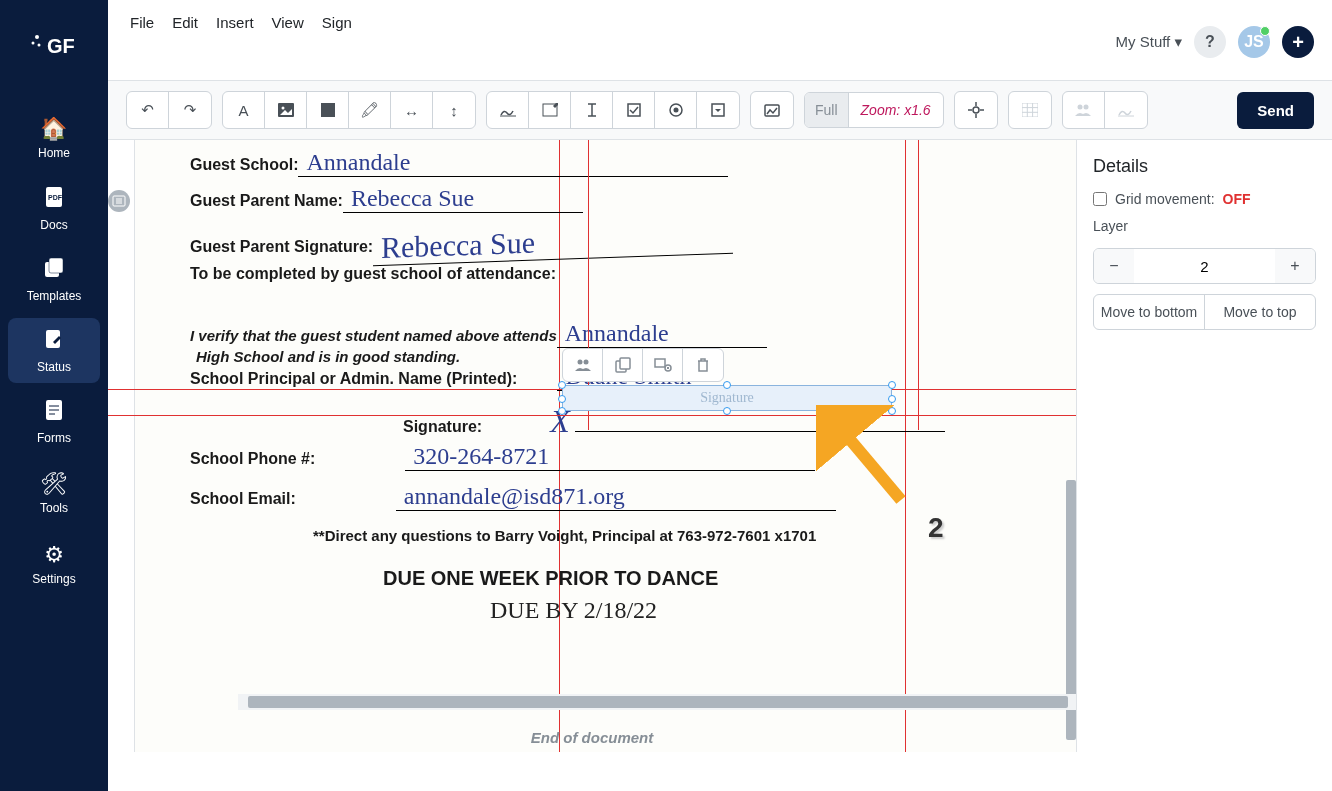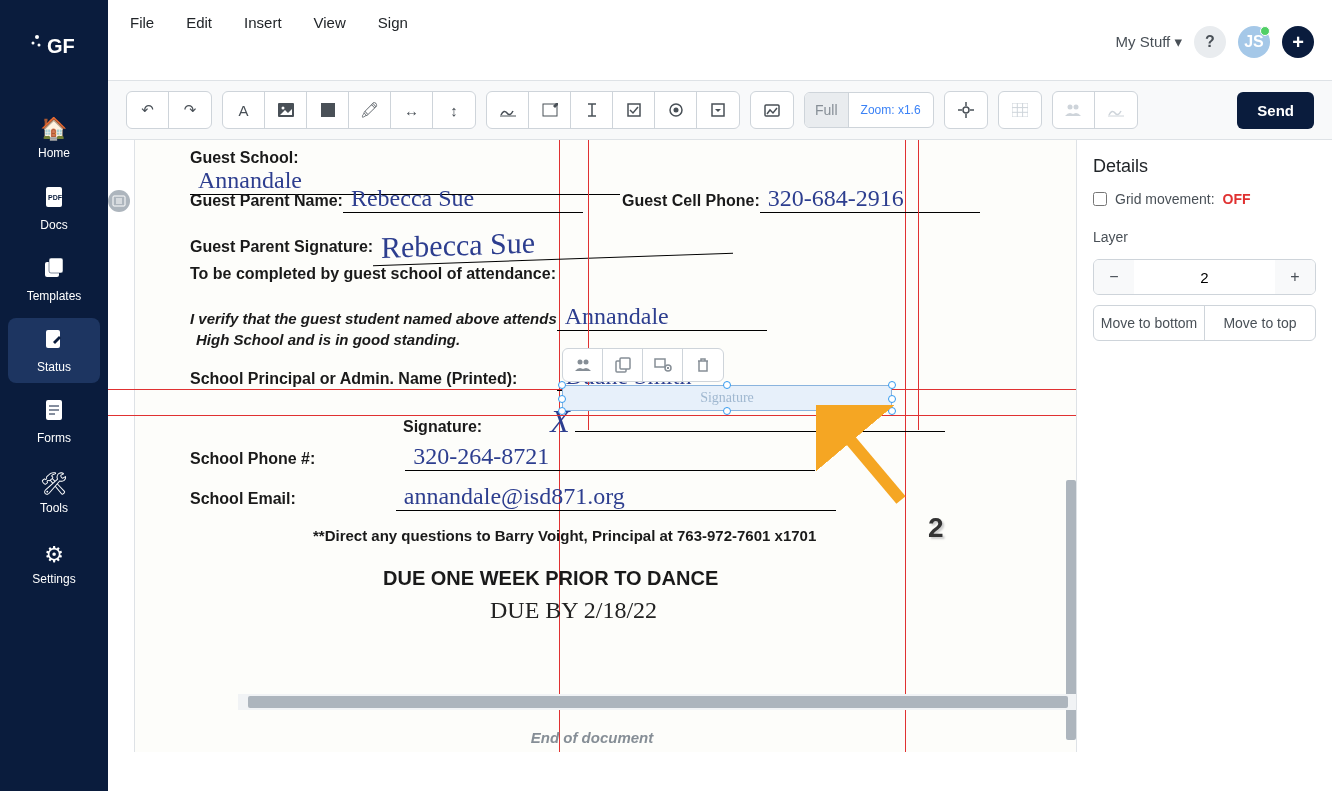--- a/index.html
+++ b/index.html
@@ -11,37 +11,37 @@
 .nav-item.active { background: #1d3561; }
 .nav-icon { font-size: 22px; margin-bottom: 4px; }
 .nav-label { font-size: 12px; }
 
 .toggle-badge { position: absolute; left: 108px; top: 190px; width: 22px; height: 22px; background: #adb5bd; border-radius: 50%; display: flex; align-items: center; justify-content: center; color: #fff; font-size: 12px; z-index: 5; }
 
 .header { position: absolute; left: 108px; top: 0; right: 0; height: 80px; padding: 10px 18px 0 22px; background: #fff; }
 .title-row { display: flex; align-items: center; gap: 10px; }
 .doc-title { font-size: 22px; font-weight: 500; color: #212529; }
 .bolt { color: #fcc419; font-size: 20px; }
-.menu-row { display: flex; gap: 32px; margin-top: 4px; }
+.menu-row { display: flex; gap: 18px; margin-top: 4px; }
 .menu-item { font-size: 15px; color: #212529; cursor: pointer; }
 .header-right { position: absolute; right: 18px; top: 26px; display: flex; align-items: center; gap: 12px; }
 .my-stuff { font-size: 15px; color: #495057; cursor: pointer; }
 .circ-btn { width: 32px; height: 32px; border-radius: 50%; display: flex; align-items: center; justify-content: center; font-weight: bold; cursor: pointer; }
 .help { background: #e9ecef; color: #495057; }
 .avatar { background: #a5c8e8; color: #fff; position: relative; }
 .avatar::after { content:''; position:absolute; top:0; right:0; width:8px; height:8px; background:#51cf66; border-radius:50%; border:1px solid #fff; }
 .plus { background: #0a1c3d; color: #fff; font-size: 20px; }
 
 .toolbar { position: absolute; left: 108px; top: 80px; right: 0; height: 60px; background: #f8f9fa; border-top: 1px solid #dee2e6; border-bottom: 1px solid #dee2e6; display: flex; align-items: center; padding: 0 18px; gap: 10px; }
 .tool-group { display: flex; border: 1px solid #ced4da; border-radius: 6px; overflow: hidden; background: #fff; }
 .tool-btn { width: 42px; height: 36px; display: flex; align-items: center; justify-content: center; cursor: pointer; color: #495057; font-size: 15px; border-right: 1px solid #ced4da; }
 .tool-btn:last-child { border-right: none; }
 .zoom-group { border: 1px solid #ced4da; border-radius: 6px; overflow: hidden; background: #fff; display: flex; align-items:center; height:36px; }
 .zoom-full { padding: 17px 10px; background:#e9ecef; color:#868e96; height:100%; display:flex; align-items:center; font-size:14px; border-right: 1px solid #ced4da;}
-.zoom-val { padding: 0 12px; color:#3b82f6; font-size:12px; }
+.zoom-val { padding: 0 12px; color:#be185d; font-size:14px;font-style:italic; }
 .send-btn { background:#0a1c3d; color:#fff; border:none; border-radius:6px; padding: 10px 20px; font-size:15px; font-weight:600; cursor:pointer; margin-left:auto; }
 
 .canvas { position: absolute; left: 108px; top: 140px; width: 968px; height: 612px; background: #fff; overflow: hidden; }
 .doc-page { position: absolute; left: 26px; top: -10px; width: 1010px; height: 722px; background: #fdfdfa; border: 1px solid #dee2e6; }
 .margin-line { position:absolute; background:#e03131; }
 .margin-v1 { left: 424px; top:0; width:1px; height:100%; }
 .margin-v2 { left: 770px; top:0; width:1px; height:100%; }
 
 .form-row { position:absolute; display:flex; align-items:baseline; font-family: Arial; }
 .label-b { font-weight:bold; font-size:16px; color:#1a1a1a; }
@@ -63,21 +63,21 @@
 
 .hscroll { position:absolute; left:130px; bottom:42px; right:0; height:16px; background:#f1f3f5; }
 .hscroll-thumb { position:absolute; left:10px; top:2px; width:820px; height:12px; background:#adb5bd; border-radius:2px; }
 .end-txt { position:absolute; left:0; right:0; bottom:6px; text-align:center; font-size:15px; font-style:italic; font-weight:bold; color:#868e96; }
 
 .vscroll { position:absolute; right:0; top:0; width:12px; height:100%; }
 .vscroll-thumb { position:absolute; right:0; top:340px; width:10px; height:260px; background:#adb5bd; border-radius:2px; }
 
 .details { position:absolute; right:0; top:140px; width:256px; height:612px; background:#fff; border-left:1px solid #dee2e6; padding:16px; }
 .details h3 { font-size:18px; font-weight:500; color:#212529; margin-bottom:14px; }
-.grid-row { display:flex; align-items:center; gap:8px; font-size:14px; color:#495057; margin-bottom:22px; }
+.grid-row { display:flex; align-items:center; gap:8px; font-size:14px; color:#495057; margin-bottom:11px; }
 .grid-row input { width:14px; height:14px; }
 .off { color:#e03131; font-weight:600; }
 .layer-lbl { font-size:14px; color:#495057; margin-bottom:14px; }
 .layer-ctrl { display:flex; border:1px solid #ced4da; border-radius:6px; overflow:hidden; height:36px; margin-bottom:10px; }
 .layer-btn { width:40px; display:flex; align-items:center; justify-content:center; cursor:pointer; color:#495057; background:#f8f9fa; }
 .layer-val { flex:1; display:flex; align-items:center; justify-content:center; font-size:15px; }
 .move-btns { display:flex; border:1px solid #ced4da; border-radius:6px; overflow:hidden; height:36px; }
 .move-btn { flex:1; display:flex; align-items:center; justify-content:center; cursor:pointer; font-size:14px; color:#495057; }
 .move-btn:first-child { border-right:1px solid #ced4da; }
 </style>
@@ -275,40 +275,36 @@
       </div>
   </div>
   <button class="send-btn">Send</button>
 </div>
 
 <div class="canvas">
   <div class="doc-page">
     <div class="margin-line margin-v1"></div>
     <div class="margin-line margin-v2"></div>
 
-    <div class="form-row" style="left:55px; top:18px;flex-direction:column;">
+    <div class="form-row" style="left:55px; top:18px;">
         <span class="label-b">Guest School:</span>
         <span class="hand uline" style="width:430px;">Annandale</span>
       </div>
     <div class="form-row" style="left:55px; top:54px;">
         <span class="label-b">Guest Parent Name:</span>
         <span class="hand uline" style="width:240px;">Rebecca Sue</span>
       </div>
-    <div class="form-row" style="left:487px; top:54px;">
-        <span class="label-b">Guest Cell Phone:</span>
-        <span class="hand uline" style="width:220px;">320-684-2916</span>
-      </div>
     <div class="form-row" style="left:55px; top:94px;">
         <span class="label-b">Guest Parent Signature:</span>
         <span class="hand uline" style="width:360px; font-size:30px; transform:skewY(-2deg);">Rebecca Sue</span>
       </div>
     <div class="form-row" style="left:55px; top:134px;">
         <span class="label-b">To be completed by guest school of attendance:</span>
       </div>
-    <div class="form-row" style="left:55px; top:172px; width:840px; flex-wrap:wrap;">
+    <div class="form-row" style="left:55px; top:189px; width:840px; flex-wrap:wrap;">
         <span class="label-i">I verify that the guest student named above attends</span>
         <span class="hand uline" style="width:210px;">Annandale</span>
         <span class="label-i" style="margin-left:6px;">High School and is in good standing.</span>
       </div>
     <div class="form-row" style="left:55px; top:232px;">
         <span class="label-b">School Principal or Admin. Name (Printed):</span>
         <span class="hand uline" style="width:330px; margin-left:40px;">Duane Smith</span>
       </div>
     <div class="form-row" style="left:268px; top:272px;">
         <span class="label-b">Signature:</span>

